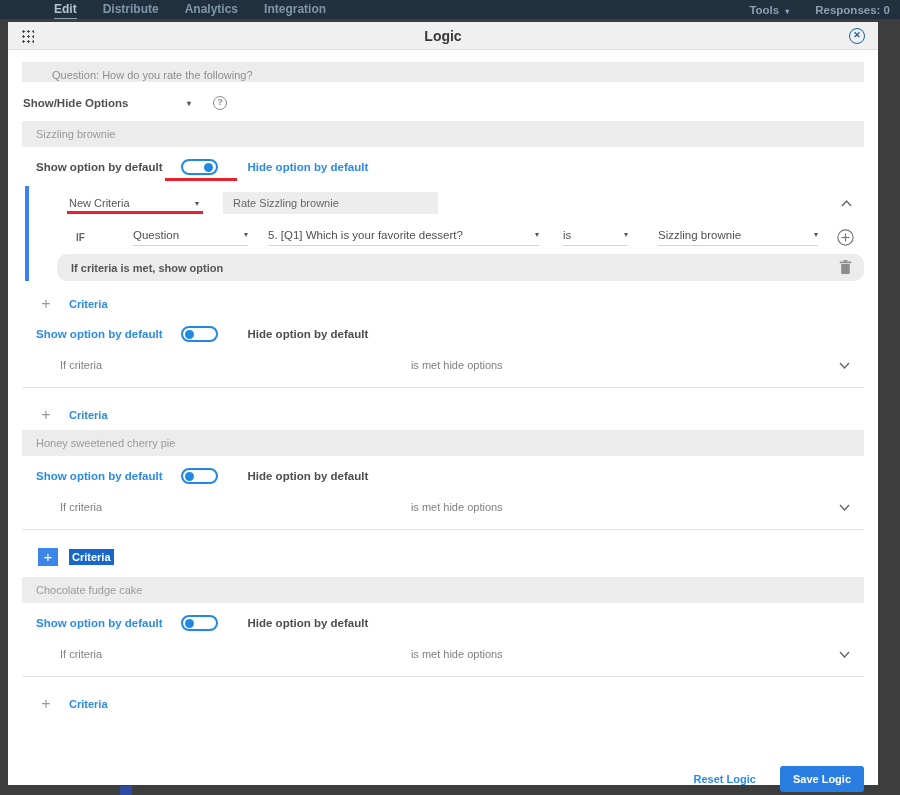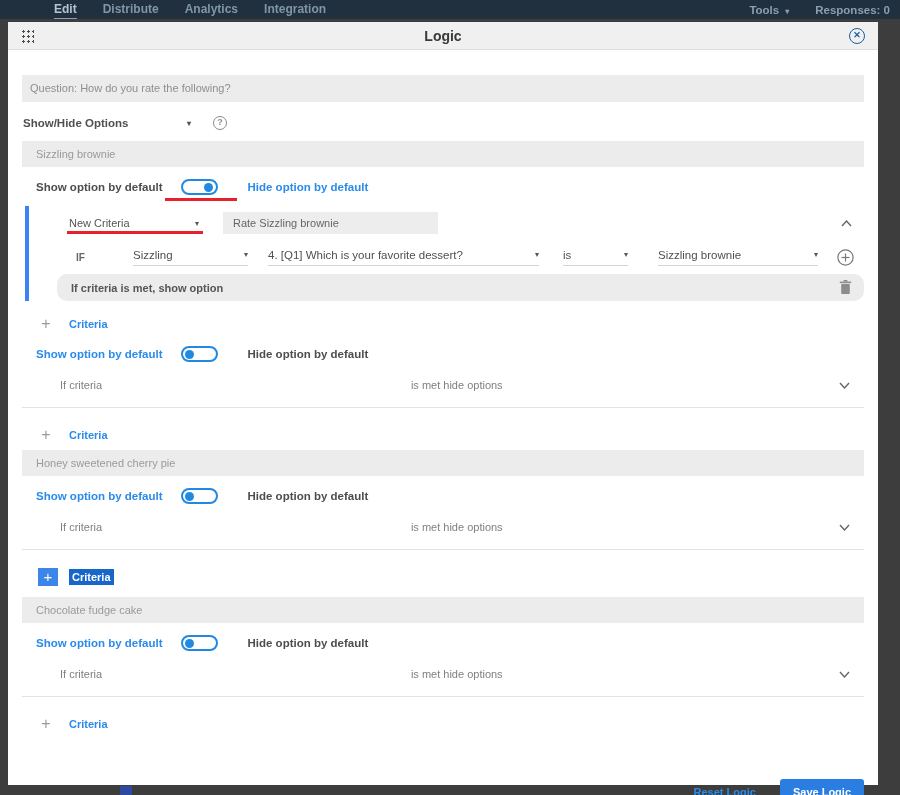--- a/index.html
+++ b/index.html
@@ -23,22 +23,22 @@
   .modal-title { font-size:14px; font-weight:bold; color:#3a3a3a; }
   .drag-handle { position:absolute; left:13px; top:7px; width:13px; height:15px;
                  background-image:radial-gradient(#4c4c4c 1.1px, transparent 1.3px);
                  background-size:5px 5px; }
   .close-btn { position:absolute; right:13px; top:6px; width:16px; height:16px; border:1.6px solid #17609e;
                border-radius:50%; color:#17609e; font-size:9px; font-weight:bold; text-align:center;
                line-height:13px; cursor:pointer; }
 
   .content { padding:0 14px; height:734px; position:relative; }
 
-  .graybar { background:#ececec; height:27px; line-height:27px; padding:0 8px;
-             font-size:11px; color:#8f8f8f; margin-top:25px; }
+  .graybar { background:#ececec; height:20px; line-height:27px; padding:0 30px;
+             font-size:11px; color:#8f8f8f; margin-top:12px; }
 
   .logic-type-row { margin-top:11px; height:20px; display:flex; align-items:center; padding-left:1px; }
   .dd { display:flex; align-items:center; justify-content:space-between; font-size:11.5px; color:#4f4f4f; cursor:pointer; }
   .dd-logic { width:168px; font-weight:bold; }
   .help-icon { width:14px; height:14px; border:1.5px solid #8a8a8a; border-radius:50%; color:#8a8a8a;
                font-size:9px; font-weight:bold; text-align:center; line-height:11px; margin-left:22px; cursor:pointer; }
 
   .section-header { background:#ececec; height:26px; line-height:26px; padding:0 14px;
                     font-size:11px; color:#9a9a9a; }
   .mt5 { margin-top:5px; } .mt8 { margin-top:8px; } .mt9 { margin-top:9px; } .mt10 { margin-top:10px; }
@@ -149,25 +149,25 @@
         <input class="crit-input" value="Rate Sizzling brownie" style="">
         <span class="chev">
           <svg width="11" height="7" viewBox="0 0 11 7">
               <polyline points="1,6 5.5,1 10,6" fill="none" stroke="#666" stroke-width="1.4"></polyline>
             </svg>
         </span>
       </div>
       <div class="cb-row2">
         <span class="if-label">IF</span>
         <div class="dd dd-u dd-type">
-          <span>Sizzling</span>
+          <span>Question</span>
             <span class="caret">▾</span>
         </div>
         <div class="dd dd-u dd-question">
-          <span>4. [Q1] Which is your favorite dessert?</span>
+          <span>5. [Q1] Which is your favorite dessert?</span>
             <span class="caret">▾</span>
         </div>
         <div class="dd dd-u dd-op">
           <span>is</span>
             <span class="caret">▾</span>
         </div>
         <div class="dd dd-u dd-value">
           <span>Sizzling brownie</span>
             <span class="caret">▾</span>
         </div>

